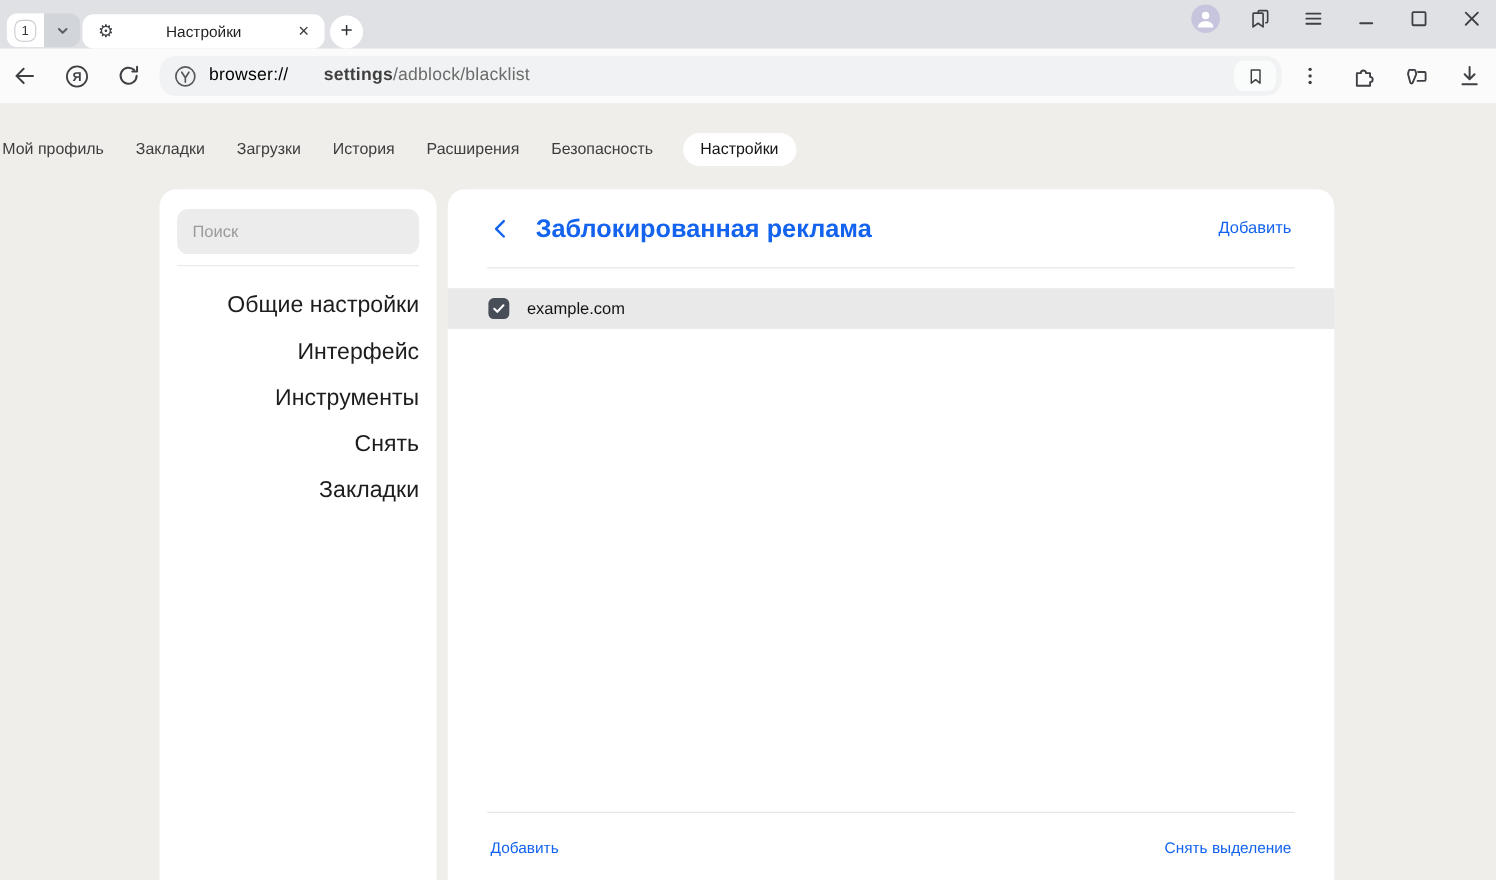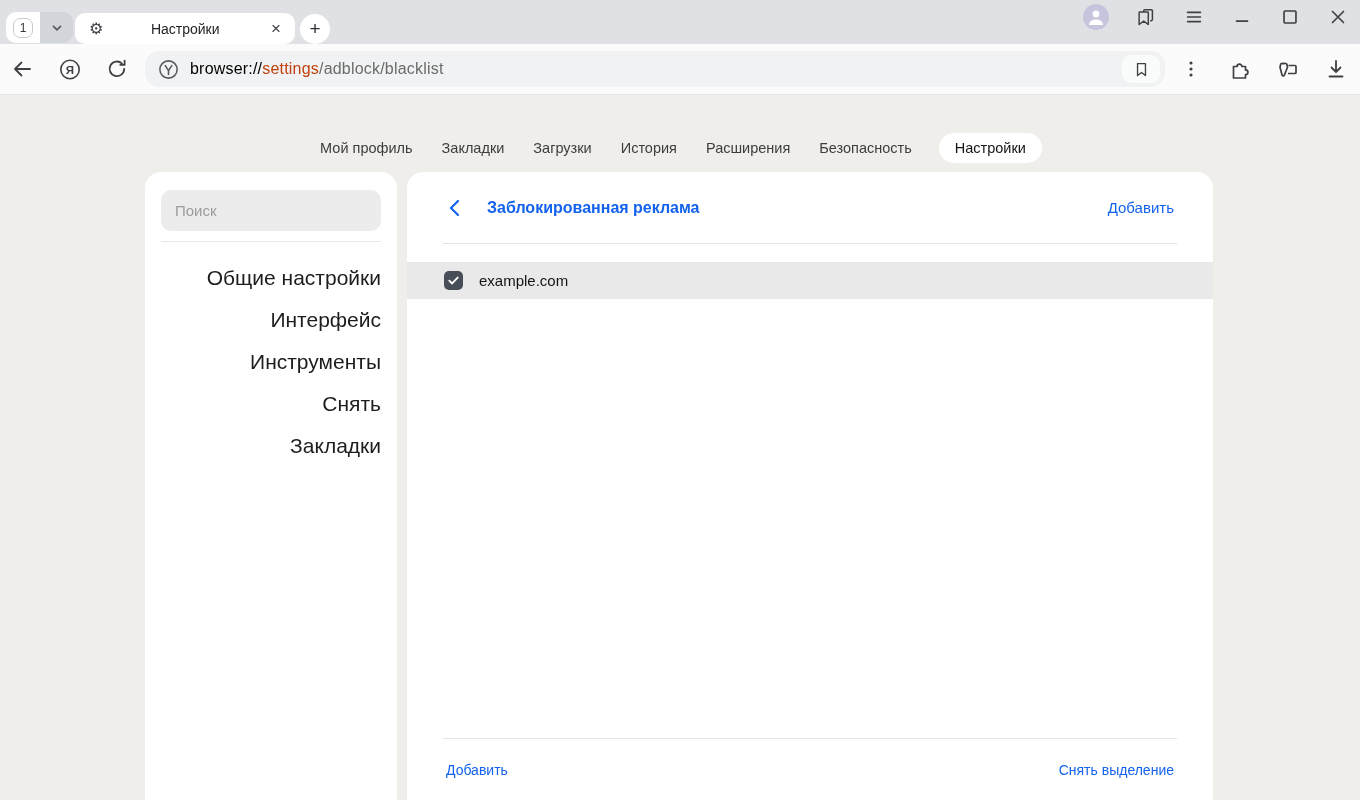--- a/index.html
+++ b/index.html
@@ -31,50 +31,50 @@
 
   
   .toolbar { height:51px; background:#fbfbfc; border-bottom:1px solid #e8e8e8;
              display:flex; align-items:center; }
   .tool-btn { width:24px; height:24px; display:flex; align-items:center; justify-content:center; cursor:pointer; flex:none; }
   .tb-back { margin-left:10px; } .tb-yandex { margin-left:24px; } .tb-refresh { margin-left:23px; }
   .addressbar { margin-left:16px; width:1020px; height:36px; background:#f1f2f3; border-radius:14px;
                 display:flex; align-items:center; padding:0 5px 0 12px; cursor:text; flex:none; }
   .url { margin-left:10px; font-size:16px; white-space:nowrap; letter-spacing:.2px; }
   .url .scheme { color:#000000; }
-  .url .host { color:#c2410c; font-weight:400; }
+  .url .host { color:#404040; font-weight:700;margin-left:32px; }
   .url .path { color:#6b6b6b; }
   .bookmark-chip { margin-left:auto; width:38px; height:28px; background:#fafbfb; border-radius:9px;
                    display:flex; align-items:center; justify-content:center; cursor:pointer; }
   .tb-dots { margin-left:14px; } .tb-puzzle { margin-left:25px; }
   .tb-collections { margin-left:24px; } .tb-download { margin-left:24px; }
 
   
   .content { position:absolute; top:96px; left:0; right:0; bottom:0; background:#efeeeb; }
-  .settings-nav { position:absolute; top:36px; left:0; right:0; height:31px;
-                  display:flex; justify-content:center; align-items:center; gap:25px;
+  .settings-nav { position:absolute; top:24px; left:0; right:0; height:31px;
+                  display:flex; justify-content:flex-start; align-items:center; gap:25px;
                   font-size:14.5px; color:#3d3d3d; }
   .nav-item { padding:7px 2px; cursor:pointer; white-space:nowrap; }
   .nav-item.active { background:#ffffff; border-radius:16px; padding:7px 16px; color:#141414; }
 
   .sidebar { position:absolute; left:145px; top:76px; width:252px; bottom:0; background:#ffffff;
              border-radius:16px 16px 0 0; padding:18px 16px 0; }
   .search-input { width:100%; height:41px; background:#ececec; border:none; outline:none;
                   border-radius:10px; padding:0 14px; font-size:15px; color:#2d2d2d;
                   font-family:"Liberation Sans", sans-serif; }
   .search-input::placeholder { color:#9b9b9b; }
   .sidebar-divider { height:1px; background:#e8e8e8; margin-top:10px; }
   .sidebar-list { margin-top:15px; }
   .sidebar-item { padding:9px 0 9px 18px; font-size:21px; color:#1d1d1d; cursor:pointer; border-radius:8px;text-align:right; }
 
   .main { position:absolute; left:407px; top:76px; width:806px; bottom:0; background:#ffffff;
           border-radius:16px 16px 0 0; display:flex; flex-direction:column; }
   .main-header { height:71px; flex:none; display:flex; align-items:center; padding:0 39px 0 42px; }
   .back-btn { width:14px; height:20px; display:flex; align-items:center; cursor:pointer; flex:none; }
-  .main-title { margin-left:24px; font-size:16px; font-weight:700; }
+  .main-title { margin-left:24px; font-size:23px; font-weight:700; }
   .add-link { margin-left:auto; font-size:15px; cursor:pointer; }
   .hdivider { height:1px; background:#e3e3e3; margin:0 36px; flex:none; }
   .row { margin-top:18px; height:37px; background:#e9e9e9; display:flex; align-items:center;
          padding:0 37px; cursor:pointer; flex:none; }
   .checkbox { width:19px; height:19px; background:#474e58; border-radius:5px; flex:none;
               display:flex; align-items:center; justify-content:center; cursor:pointer; }
   .row-label { margin-left:16px; font-size:15px; color:#141414; }
   .spacer { flex:1; }
   .footer { height:61px; flex:none; display:flex; align-items:center; padding:0 39px; }
   .footer-link { font-size:14px; cursor:pointer; }

